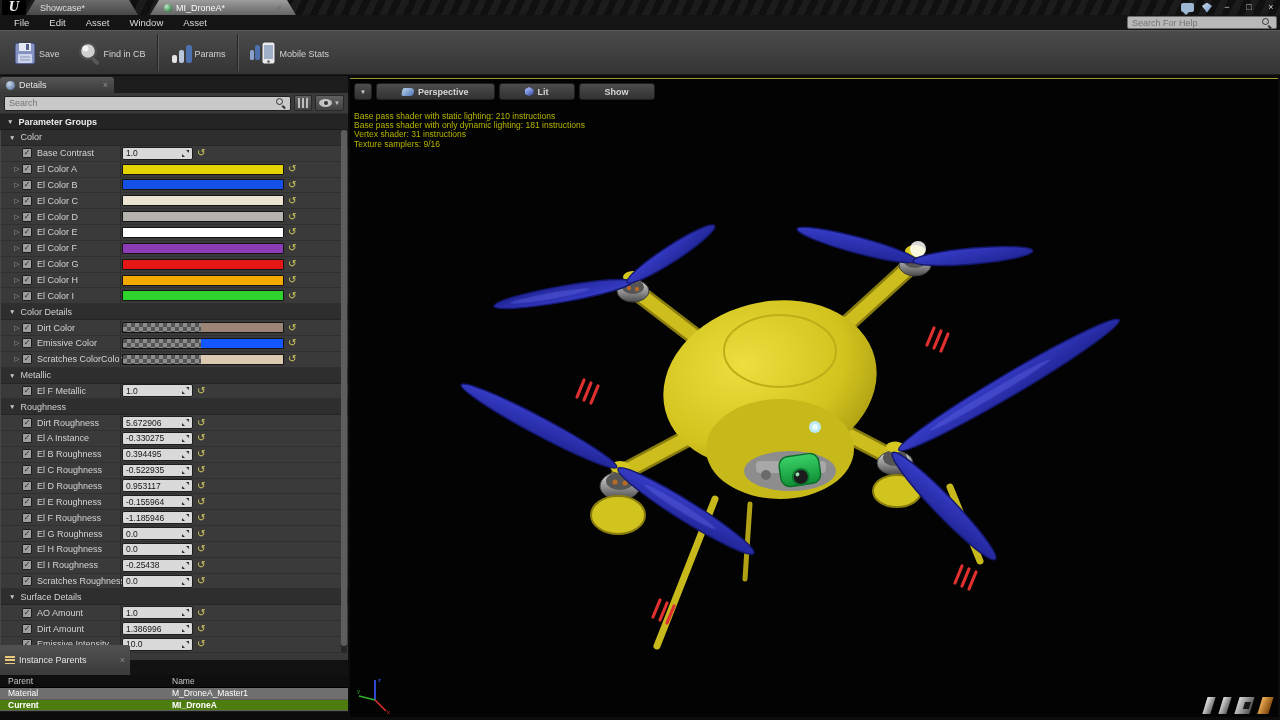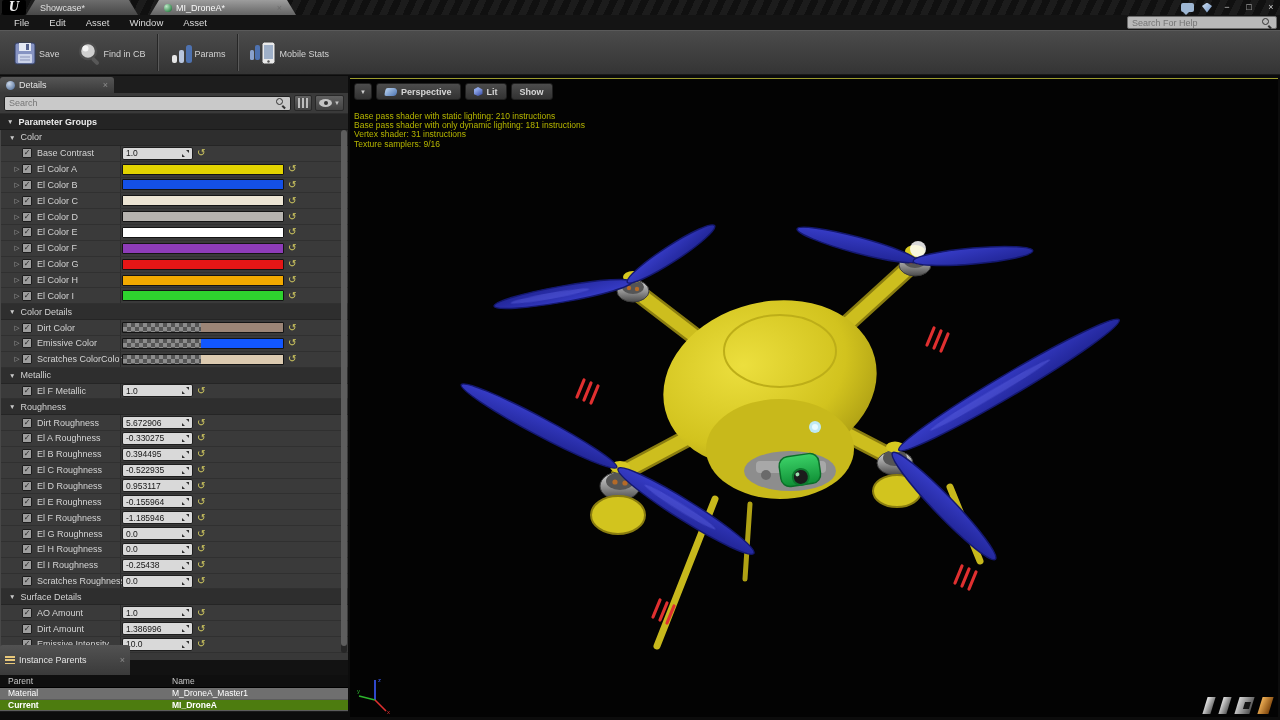--- a/index.html
+++ b/index.html
@@ -89,21 +89,21 @@
   .ip-tab{width:130px;height:30px;background:linear-gradient(#525252,#3a3a3a);border-radius:3px 3px 0 0;display:flex;align-items:center;gap:4px;padding:0 5px;font-size:9px;color:#e4e4e4}
   .ip-tab .tclose{margin-left:auto;color:#8d8d8d;font-size:9px}
   .ip-header{height:13px;background:#0f0f0f;display:flex;align-items:center;font-size:8.5px;color:#c6c6c6;border-bottom:1px solid #000}
   .ip-col1{width:172px;padding-left:8px;flex:0 0 auto}
   .ip-row{height:11.5px;display:flex;align-items:center;font-size:8.5px;color:#fff;background:#6f6f6f;border-bottom:1px solid #5c5c5c}
   .ip-row.current{background:#4d7c0f;font-weight:bold}
 
   
   .viewport{position:absolute;left:350px;top:78px;width:928px;height:639px;background:#030303;border-top:1px solid #9c9c2e;overflow:hidden}
   .vp-toolbar{position:absolute;left:4px;top:4px;display:flex;gap:4px;z-index:5}
-  .vp-btn{height:17px;background:linear-gradient(#4c4c4c,#323232);border:1px solid #1f1f1f;border-radius:3px;display:flex;align-items:center;gap:4px;padding:0 8px;font-size:9px;font-weight:bold;color:#d6d6d6}
+  .vp-btn{height:17px;background:linear-gradient(#4c4c4c,#323232);border:1px solid #1f1f1f;border-radius:3px;display:flex;align-items:center;gap:4px;padding:0 25px;font-size:9px;font-weight:bold;color:#d6d6d6}
   .vp-btn.small{padding:0 5px}
   .vp-caret{font-size:6px;color:#cfcfcf}
   .persp-icon{width:12px;height:8px;background:linear-gradient(135deg,#b9d2ef,#4f77b5);border-radius:2px 4px 3px 2px;transform:skewX(-12deg)}
   .lit-icon{width:9px;height:9px;background:linear-gradient(145deg,#8fa7e8 30%,#2c3f9e);clip-path:polygon(50% 0,100% 28%,100% 78%,50% 100%,0 78%,0 28%)}
   .vp-stats{position:absolute;left:4px;top:33px;z-index:4}
   .vp-stats div{font-size:8.5px;line-height:9.2px;color:#b6b600;white-space:nowrap}
   .corner-icons{position:absolute;right:7px;bottom:3px;display:flex;gap:8px;align-items:flex-end;z-index:5}
   .ci{height:17px;transform:skewX(-17deg)}
   .ci.g1{width:8px;background:linear-gradient(100deg,#efefef,#616161)}
   .ci.g2{width:8px;background:linear-gradient(100deg,#e4e4e4,#585858)}
@@ -388,21 +388,21 @@
           <div class="numbox">
             <span class="numtext">5.672906</span>
             <span class="spin"></span>
           </div>
           <span class="reset">↺</span>
         </div>
       </div>
       <div class="p-row">
         <span class="expander"></span>
         <span class="checkbox">✓</span>
-        <span class="p-label">El A Roughness</span>
+        <span class="p-label">El A Instance</span>
         <div class="p-value">
           <div class="numbox">
             <span class="numtext">-0.330275</span>
             <span class="spin"></span>
           </div>
           <span class="reset">↺</span>
         </div>
       </div>
       <div class="p-row">
         <span class="expander"></span>

